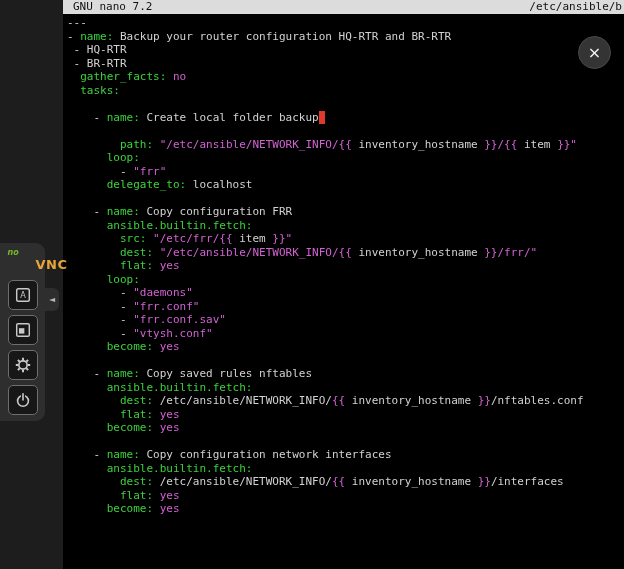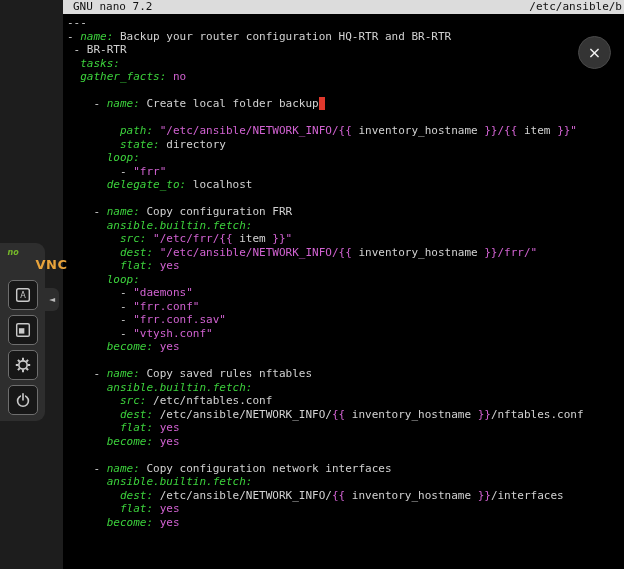--- a/index.html
+++ b/index.html
@@ -14,21 +14,21 @@
     background:var(--terminal-bg,#000);
   }
   .titlebar{
     height:14px;background:var(--titlebar-bg,#dcdcdc);color:var(--titlebar-text,#111);
     font-size:11px;line-height:14px;display:flex;justify-content:space-between;
     padding:0 2px 0 10px;white-space:pre;
   }
   .code{padding:2px 0 0 4px;font-size:11px;line-height:13.5px;}
   .line{height:13.5px;white-space:pre;}
   .tk-w{color:var(--text,#d2d2d2);}
-  .tk-g{color:var(--key-green,#3cd23c);font-style:italic;}
+  .tk-g{color:var(--key-green,#3cd23c);}
   .tk-m{color:var(--value-magenta,#d162d1);}
   .tk-cur{background:var(--cursor-red,#e0382c);color:var(--cursor-red,#e0382c);}
   
   .vnc-panel{
     position:absolute;left:0;top:243px;width:45px;height:178px;
     background:var(--panel-bg,#2e2e2e);border-radius:0 9px 9px 0;
     display:flex;flex-direction:column;align-items:center;
     padding-top:5px;box-sizing:border-box;
   }
   .vnc-logo{width:38px;text-align:center;margin-bottom:5px;line-height:1;}
@@ -62,47 +62,46 @@
 <div class="stage">
 
   <div class="terminal">
     <div class="titlebar">
       <span>GNU nano 7.2</span>
       <span class="tb-file">/etc/ansible/b</span>
     </div>
     <div class="code" id="code">
         <div class="line"><span class="tk-w">---</span></div>
         <div class="line"><span class="tk-w">- </span><span class="tk-g">name:</span><span class="tk-w"> Backup your router configuration HQ-RTR and BR-RTR</span></div>
+        <div class="line"><span class="tk-w"> - HQ-RTR</span></div>
         <div class="line"><span class="tk-w"> - BR-RTR</span></div>
+        <div class="line"><span class="tk-w">  </span><span class="tk-g">gather_facts:</span><span class="tk-w"> </span><span class="tk-m">no</span></div>
         <div class="line"><span class="tk-w">  </span><span class="tk-g">tasks:</span></div>
-        <div class="line"><span class="tk-w">  </span><span class="tk-g">gather_facts:</span><span class="tk-w"> </span><span class="tk-m">no</span></div>
         <div class="line"></div>
         <div class="line"><span class="tk-w">    - </span><span class="tk-g">name:</span><span class="tk-w"> Create local folder backup</span><span class="tk-cur">&nbsp;</span></div>
         <div class="line"><span class="tk-w">      </span></div>
         <div class="line"><span class="tk-w">        </span><span class="tk-g">path:</span><span class="tk-w"> </span><span class="tk-m">"/etc/ansible/NETWORK_INFO/{{</span><span class="tk-w"> inventory_hostname </span><span class="tk-m">}}/{{</span><span class="tk-w"> item </span><span class="tk-m">}}"</span></div>
-        <div class="line"><span class="tk-w">        </span><span class="tk-g">state:</span><span class="tk-w"> directory</span></div>
         <div class="line"><span class="tk-w">      </span><span class="tk-g">loop:</span></div>
         <div class="line"><span class="tk-w">        - </span><span class="tk-m">"frr"</span></div>
         <div class="line"><span class="tk-w">      </span><span class="tk-g">delegate_to:</span><span class="tk-w"> localhost</span></div>
         <div class="line"></div>
         <div class="line"><span class="tk-w">    - </span><span class="tk-g">name:</span><span class="tk-w"> Copy configuration FRR</span></div>
         <div class="line"><span class="tk-w">      </span><span class="tk-g">ansible.builtin.fetch:</span></div>
         <div class="line"><span class="tk-w">        </span><span class="tk-g">src:</span><span class="tk-w"> </span><span class="tk-m">"/etc/frr/{{</span><span class="tk-w"> item </span><span class="tk-m">}}"</span></div>
         <div class="line"><span class="tk-w">        </span><span class="tk-g">dest:</span><span class="tk-w"> </span><span class="tk-m">"/etc/ansible/NETWORK_INFO/{{</span><span class="tk-w"> inventory_hostname </span><span class="tk-m">}}/frr/"</span></div>
         <div class="line"><span class="tk-w">        </span><span class="tk-g">flat:</span><span class="tk-w"> </span><span class="tk-m">yes</span></div>
         <div class="line"><span class="tk-w">      </span><span class="tk-g">loop:</span></div>
         <div class="line"><span class="tk-w">        - </span><span class="tk-m">"daemons"</span></div>
         <div class="line"><span class="tk-w">        - </span><span class="tk-m">"frr.conf"</span></div>
         <div class="line"><span class="tk-w">        - </span><span class="tk-m">"frr.conf.sav"</span></div>
         <div class="line"><span class="tk-w">        - </span><span class="tk-m">"vtysh.conf"</span></div>
         <div class="line"><span class="tk-w">      </span><span class="tk-g">become:</span><span class="tk-w"> </span><span class="tk-m">yes</span></div>
         <div class="line"></div>
         <div class="line"><span class="tk-w">    - </span><span class="tk-g">name:</span><span class="tk-w"> Copy saved rules nftables</span></div>
         <div class="line"><span class="tk-w">      </span><span class="tk-g">ansible.builtin.fetch:</span></div>
-        <div class="line"><span class="tk-w">        </span><span class="tk-g">src:</span><span class="tk-w"> /etc/nftables.conf</span></div>
         <div class="line"><span class="tk-w">        </span><span class="tk-g">dest:</span><span class="tk-w"> /etc/ansible/NETWORK_INFO/</span><span class="tk-m">{{</span><span class="tk-w"> inventory_hostname </span><span class="tk-m">}}</span><span class="tk-w">/nftables.conf</span></div>
         <div class="line"><span class="tk-w">        </span><span class="tk-g">flat:</span><span class="tk-w"> </span><span class="tk-m">yes</span></div>
         <div class="line"><span class="tk-w">      </span><span class="tk-g">become:</span><span class="tk-w"> </span><span class="tk-m">yes</span></div>
         <div class="line"></div>
         <div class="line"><span class="tk-w">    - </span><span class="tk-g">name:</span><span class="tk-w"> Copy configuration network interfaces</span></div>
         <div class="line"><span class="tk-w">      </span><span class="tk-g">ansible.builtin.fetch:</span></div>
         <div class="line"><span class="tk-w">        </span><span class="tk-g">dest:</span><span class="tk-w"> /etc/ansible/NETWORK_INFO/</span><span class="tk-m">{{</span><span class="tk-w"> inventory_hostname </span><span class="tk-m">}}</span><span class="tk-w">/interfaces</span></div>
         <div class="line"><span class="tk-w">        </span><span class="tk-g">flat:</span><span class="tk-w"> </span><span class="tk-m">yes</span></div>
         <div class="line"><span class="tk-w">      </span><span class="tk-g">become:</span><span class="tk-w"> </span><span class="tk-m">yes</span></div>
       </div>

